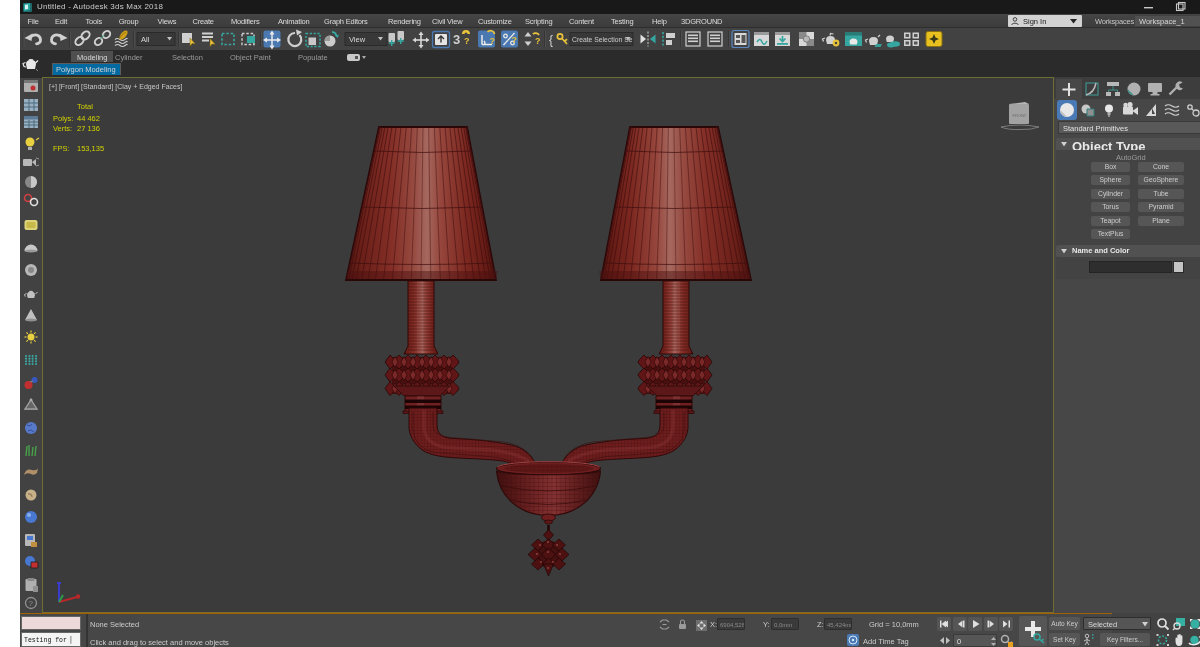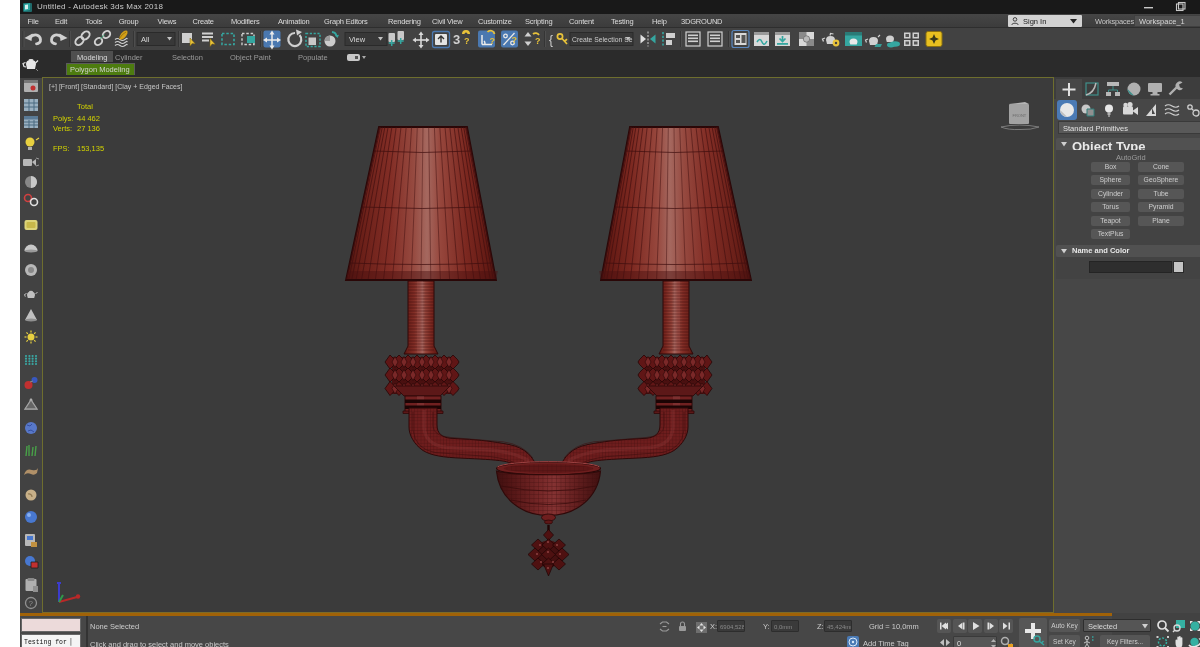--- a/index.html
+++ b/index.html
@@ -5,27 +5,27 @@
 #root{position:relative;width:1200px;height:647px;background:#424242;overflow:hidden;font-family:"Liberation Sans",sans-serif;margin-left:20px;}
 .abs{position:absolute;}
 #titlebar{position:absolute;left:0;top:0;width:1200px;height:14px;background:#191919;}
 #titlebar .t{position:absolute;left:17px;top:2px;font-size:8px;color:#cacaca;letter-spacing:0.2px;}
 #menubar{position:absolute;left:0;top:14px;width:1200px;height:14px;background:linear-gradient(#454545,#3c3c3c);border-bottom:1px solid #2e2e2e;}
 .mi{position:absolute;top:3px;font-size:7.5px;color:#dcdcdc;letter-spacing:-0.2px;}
 #toolbar{position:absolute;left:0;top:28px;width:1200px;height:22px;background:#424242;}
 #ribbon{position:absolute;left:0;top:50px;width:1200px;height:28px;background:#2b2b2b;}
 .rtab{position:absolute;top:1px;height:11px;font-size:7.5px;color:#9a9a9a;padding:2px 6px 0 6px;}
 .rtab.sel{background:#4f4f4f;color:#d8d8d8;}
-#polymod{position:absolute;left:46px;top:63px;width:69px;height:12px;background:#4d7c0f;border:1px solid #5c5c5c;border-bottom:none;font-size:7.5px;color:#d2d2d2;padding-left:3px;padding-top:1px;}
+#polymod{position:absolute;left:32px;top:63px;width:69px;height:12px;background:#0369a1;border:1px solid #5c5c5c;border-bottom:none;font-size:7.5px;color:#d2d2d2;padding-left:3px;padding-top:1px;}
 #leftstrip{position:absolute;left:0;top:78px;width:22px;height:534px;background:#424242;}
 #viewport{position:absolute;left:22px;top:77px;width:1012px;height:537px;background:#3b3b3b;border:1px solid #6e6e2e;border-bottom:2px solid #7d6b28;}
 #vplabel{position:absolute;left:6px;top:5px;font-size:7px;color:#c8c8c8;}
 .stat{position:absolute;font-size:7.5px;color:#d2d200;}
 #panel{position:absolute;left:1034px;top:77px;width:166px;height:536px;background:#474747;}
-#statusbar{position:absolute;left:0;top:613px;width:1092px;height:34px;background:#474747;border-top:3px solid #a16207;}
+#statusbar{position:absolute;left:0;top:613px;width:1092px;height:34px;background:#474747;border-top:1px solid #a16207;}
 .sbtxt{position:absolute;font-size:7.5px;color:#cccccc;}
 .fld{position:absolute;background:#3a3a3a;border:1px solid #2d2d2d;border-radius:1px;}
 .btn{position:absolute;background:#565656;border-radius:2px;font-size:6.8px;color:#cecece;text-align:center;}
 </style></head><body>
 <div id="root">
 <div id="titlebar">
 <svg class="abs" style="left:2px;top:1px" width="12" height="12" viewBox="0 0 12 12">
         <rect x="1" y="2" width="9" height="9" rx="1" fill="#1e6a6a"></rect>
         <path d="M2 3 L8 2 L8 9 L2 10 Z" fill="#2aa5a0"></path>
         <path d="M3 4 L6 3.6 L6 8 L3 8.5 Z" fill="#d8f0ee"></path>

